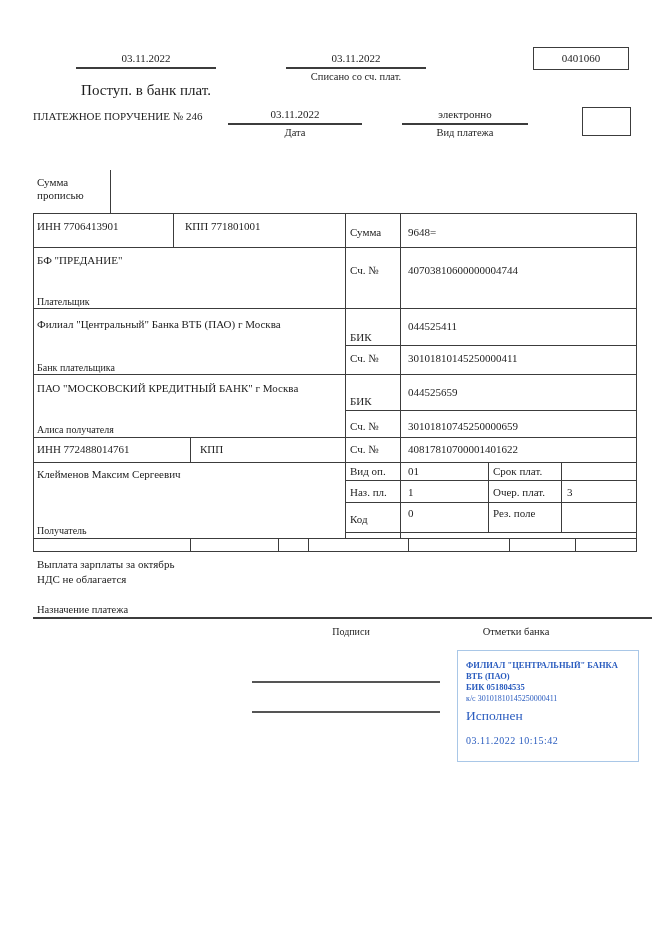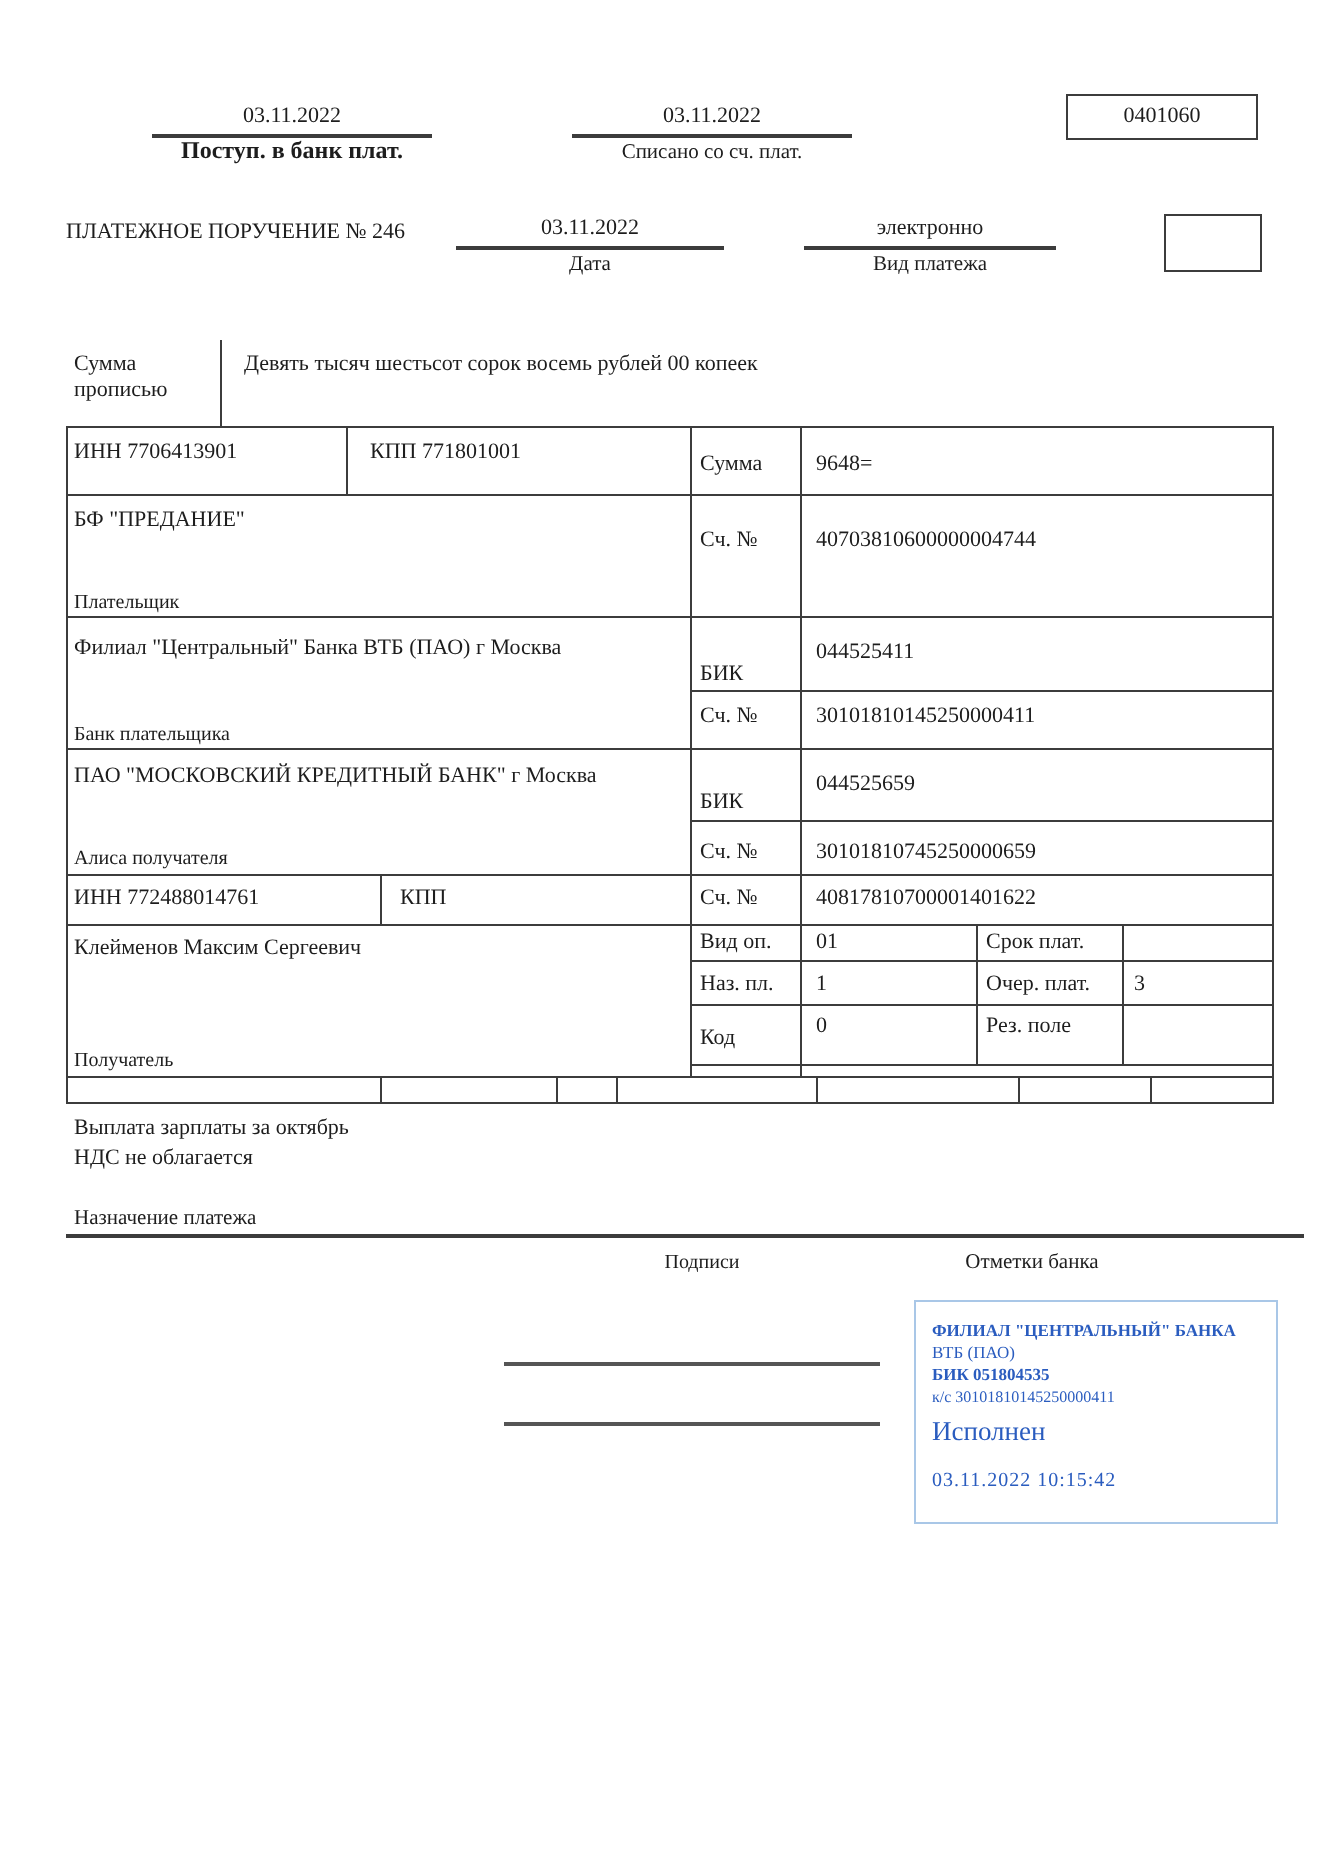--- a/index.html
+++ b/index.html
@@ -16,42 +16,41 @@
   .stampbox{position:absolute;border:1px solid #a9c7e7;background:#fff;}
   .bluetxt{position:absolute;color:#2a5cbf;white-space:nowrap;}
 </style>
 </head>
 <body>
 
 <div id="page">
 
   <div class="t ctr" style="left:76px;top:52px;width:140px;">03.11.2022</div>
   <div class="hl2" style="left:76px;top:67px;width:140px;"></div>
-  <div class="lbl ctr" style="left:56px;top:69px;width:180px;font-size:12px;font-weight:bold;">Поступ. в банк плат.</div>
+  <div class="lbl ctr" style="left:56px;top:84px;width:180px;font-size:15px;">Поступ. в банк плат.</div>
 
   <div class="t ctr" style="left:286px;top:52px;width:140px;">03.11.2022</div>
   <div class="hl2" style="left:286px;top:67px;width:140px;"></div>
   <div class="lbl ctr" style="left:266px;top:71px;width:180px;font-size:10.5px;">Списано со сч. плат.</div>
 
   <div class="box ctr" style="left:533px;top:47px;width:94px;height:21px;">
     <div class="t" style="position:static;line-height:21px;">0401060</div>
   </div>
 
   <div class="t" style="left:33px;top:110px;">ПЛАТЕЖНОЕ ПОРУЧЕНИЕ № 246</div>
   <div class="t ctr" style="left:228px;top:108px;width:134px;">03.11.2022</div>
   <div class="hl2" style="left:228px;top:123px;width:134px;"></div>
   <div class="lbl ctr" style="left:228px;top:127px;width:134px;font-size:10.5px;">Дата</div>
   <div class="t ctr" style="left:402px;top:108px;width:126px;text-align:center;">электронно</div>
   <div class="hl2" style="left:402px;top:123px;width:126px;"></div>
   <div class="lbl ctr" style="left:402px;top:127px;width:126px;font-size:10.5px;">Вид платежа</div>
   <div class="box" style="left:582px;top:107px;width:47px;height:27px;"></div>
 
   <div class="vl" style="left:110px;top:170px;height:43px;"></div>
   <div class="t wrap2" style="left:37px;top:176px;width:66px;">Сумма прописью</div>
-  <div class="t" style="left:122px;top:176px;">Девять тысяч шестьсот сорок восемь рублей 00 копеек</div>
   <div class="hl" style="left:33px;top:213px;width:604px;"></div>
 
   <div class="vl" style="left:33px;top:213px;height:338px;"></div>
   <div class="vl" style="left:636px;top:213px;height:338px;"></div>
   <div class="vl" style="left:345px;top:213px;height:325px;"></div>
   <div class="vl" style="left:400px;top:213px;height:325px;"></div>
 
   <div class="vl" style="left:173px;top:213px;height:34px;"></div>
   <div class="t" style="left:37px;top:220px;">ИНН 7706413901</div>
   <div class="t" style="left:185px;top:220px;">КПП  771801001</div>
@@ -125,20 +124,20 @@
   <div class="hl2" style="left:33px;top:617px;width:619px;"></div>
   <div class="lbl ctr" style="left:301px;top:626px;width:100px;font-size:10px;text-align:center;">Подписи</div>
   <div class="lbl ctr" style="left:456px;top:626px;width:120px;font-size:10.5px;">Отметки банка</div>
 
 
   <div class="hl2" style="left:252px;top:681px;width:188px;background:#555;"></div>
   <div class="hl2" style="left:252px;top:711px;width:188px;background:#555;"></div>
 
   <div class="stampbox" style="left:457px;top:650px;width:180px;height:110px;">
     <div class="bluetxt" style="left:8px;top:9px;font-size:8.5px;font-weight:bold;">ФИЛИАЛ "ЦЕНТРАЛЬНЫЙ" БАНКА</div>
-    <div class="bluetxt" style="left:8px;top:20px;font-size:8.5px;font-weight:normal;">ВТБ (ПАО)</div>
+    <div class="bluetxt" style="left:8px;top:20px;font-size:8.5px;font-weight:bold;">ВТБ (ПАО)</div>
     <div class="bluetxt" style="left:8px;top:31px;font-size:8.5px;font-weight:bold;">БИК 051804535</div>
     <div class="bluetxt" style="left:8px;top:43px;font-size:8px;">к/с 30101810145250000411</div>
     <div class="bluetxt" style="left:8px;top:57px;font-size:13.5px;">Исполнен</div>
     <div class="bluetxt" style="left:8px;top:84px;font-size:10px;letter-spacing:0.5px;">03.11.2022 10:15:42</div>
   </div>
 
 </div>
 
 </body></html>

